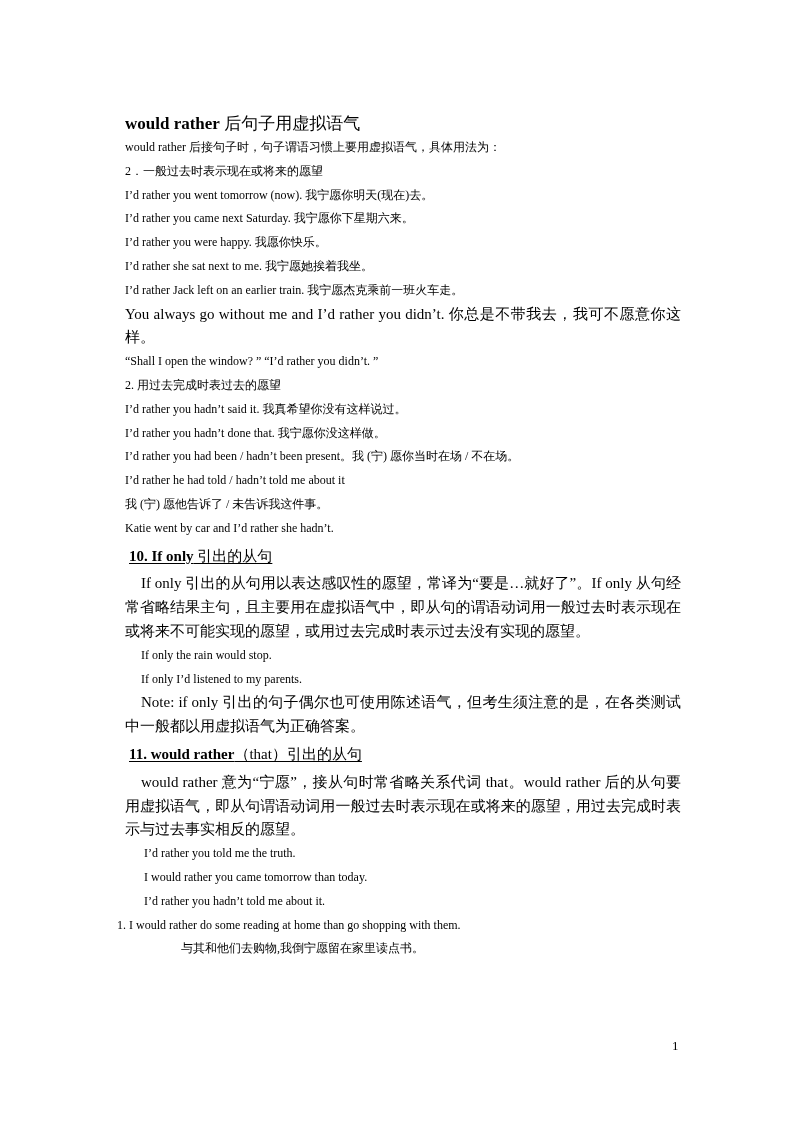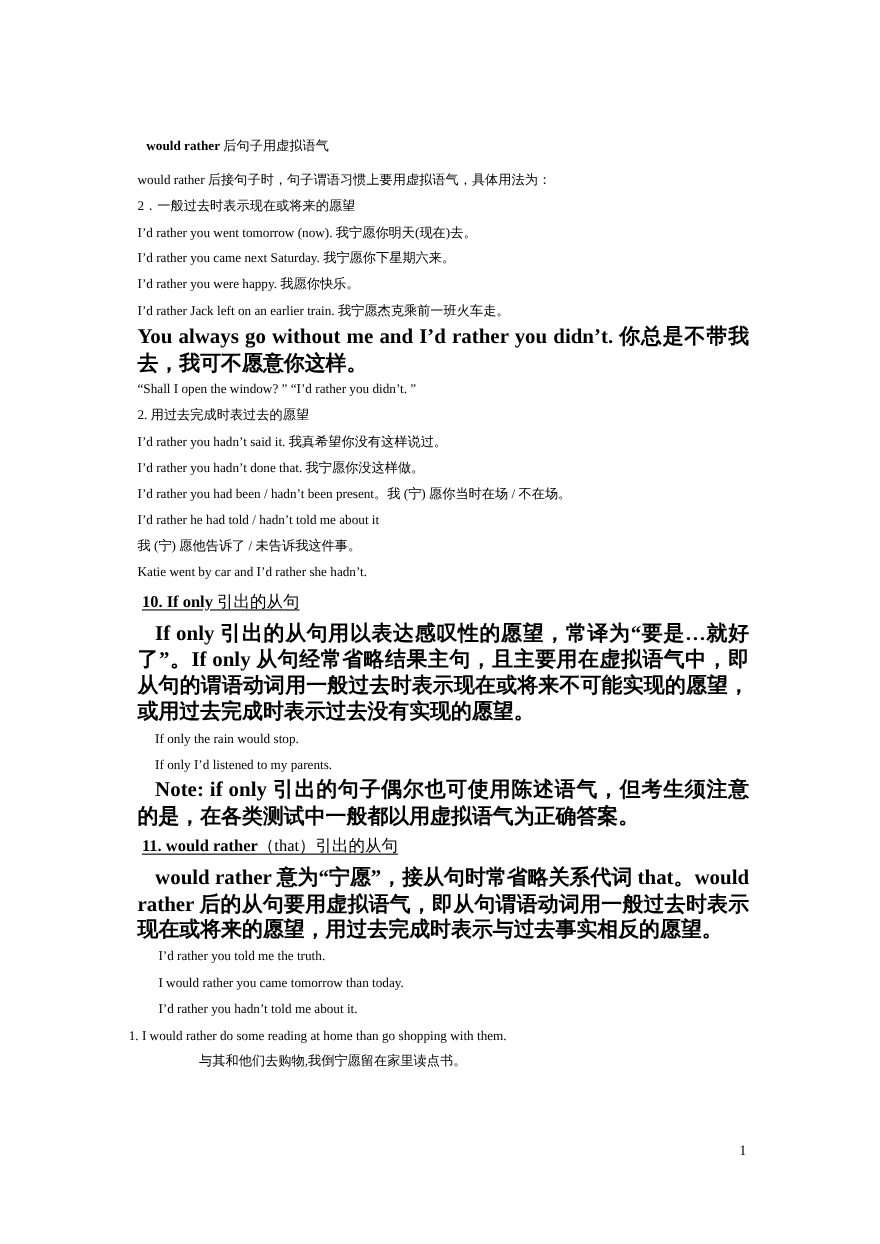--- a/index.html
+++ b/index.html
@@ -27,36 +27,35 @@
       top: 112px;
       width: 556px;
     }
     .line {
       font-size: 12px;
       line-height: 23.8px;
       white-space: nowrap;
       margin: 0;
     }
     .para {
-      font-size: 19px;
+      font-size: 15px;
       line-height: 23.8px;
       margin: 0;
       text-align: justify;
       text-align-last: left;
       white-space: normal;
-      font-weight: bold;
     }
     .indent { text-indent: 16px; }
     .indent-line { padding-left: 16px; }
     .indent-line2 { padding-left: 19px; }
     .indent-small { padding-left: 8px; margin-left: 48px; }
     .title {
-      font-size: 12px;
+      font-size: 17px;
       line-height: 24px;
-      margin: 8px;
+      margin: 0;
     }
     .title b { font-weight: bold; }
     .heading {
       font-size: 15px;
       line-height: 23.8px;
       margin: 4px;
       white-space: nowrap;
     }
     .heading span.u {
       text-decoration: underline;
@@ -78,20 +77,21 @@
   <div class="content">
 
     <p class="title"><b>would rather</b><span> 后句子用虚拟语气</span></p>
 
     <p class="line">would rather 后接句子时，句子谓语习惯上要用虚拟语气，具体用法为：</p>
 
     <p class="line">2．一般过去时表示现在或将来的愿望</p>
     <p class="line">I’d rather you went tomorrow (now).  我宁愿你明天(现在)去。</p>
     <p class="line">I’d rather you came next Saturday.  我宁愿你下星期六来。</p>
     <p class="line">I’d rather you were happy.  我愿你快乐。</p>
+    <p class="line">I’d rather she sat next to me.  我宁愿她挨着我坐。</p>
     <p class="line">I’d rather Jack left on an earlier train.  我宁愿杰克乘前一班火车走。</p>
     <p class="para">You always go without me and I’d rather you didn’t.  你总是不带我去，我可不愿意你这样。</p>
     <p class="line">“Shall I open the window? ”    “I’d rather you didn’t. ”</p>
 
     <p class="line">2. 用过去完成时表过去的愿望</p>
     <p class="line">I’d rather you hadn’t said it.  我真希望你没有这样说过。</p>
     <p class="line">I’d rather you hadn’t done that.  我宁愿你没这样做。</p>
     <p class="line">I’d rather you had been / hadn’t been present。我  (宁)  愿你当时在场  /  不在场。</p>
     <p class="line">I’d rather he had told / hadn’t told me about it</p>
     <p class="line">我  (宁)  愿他告诉了  /  未告诉我这件事。</p>

